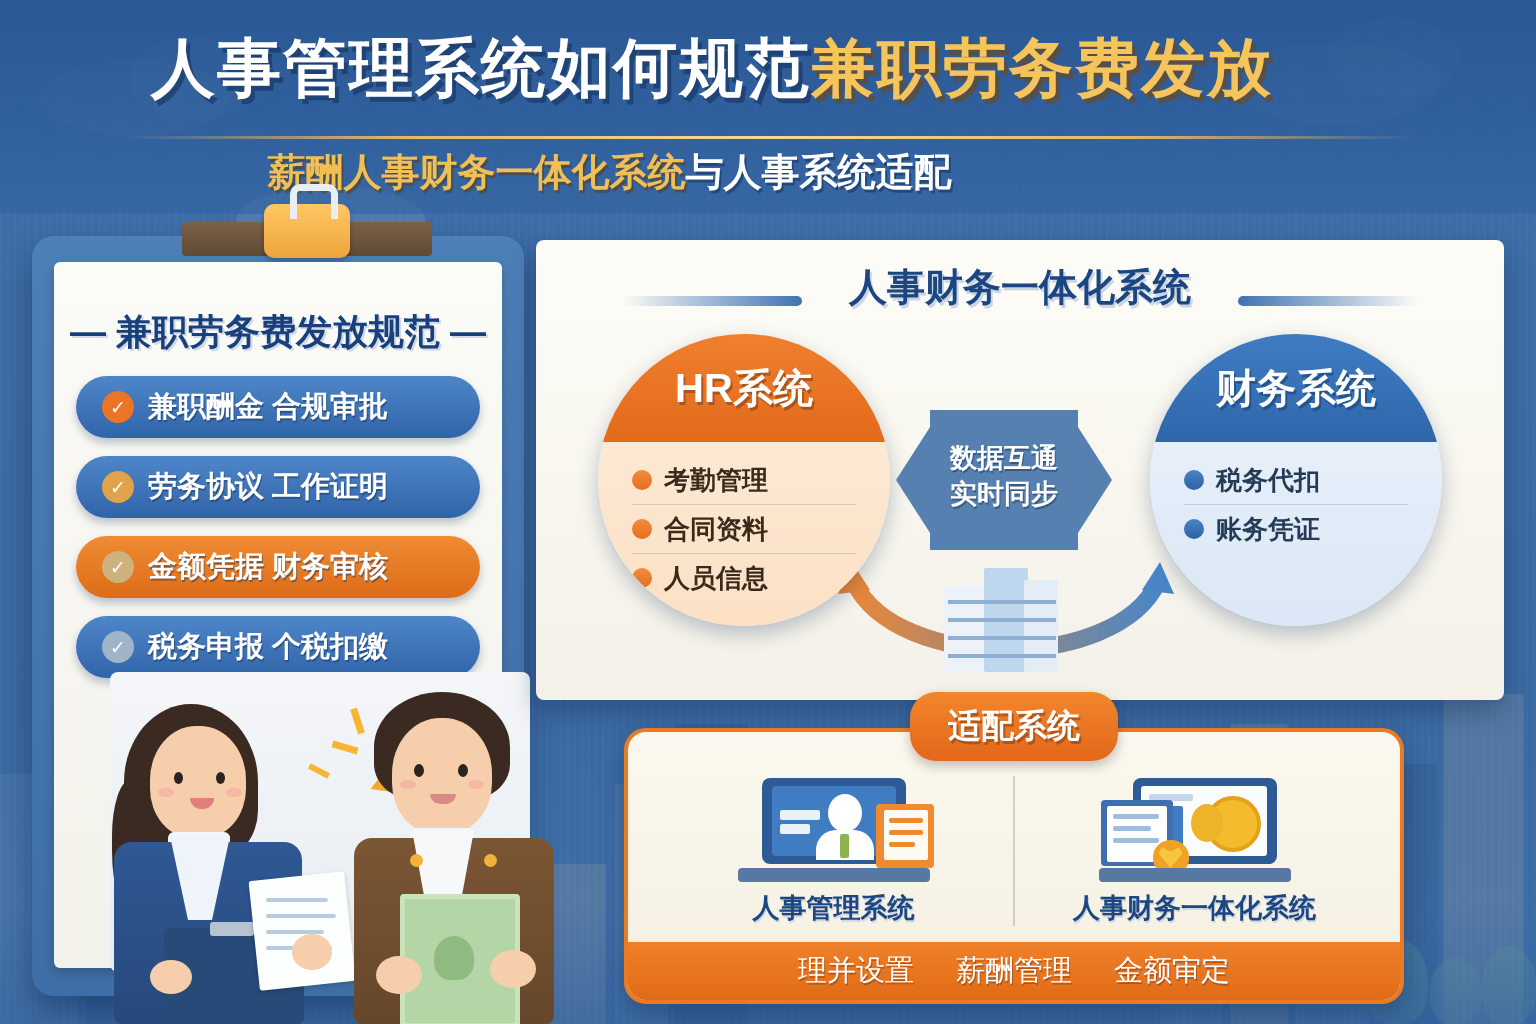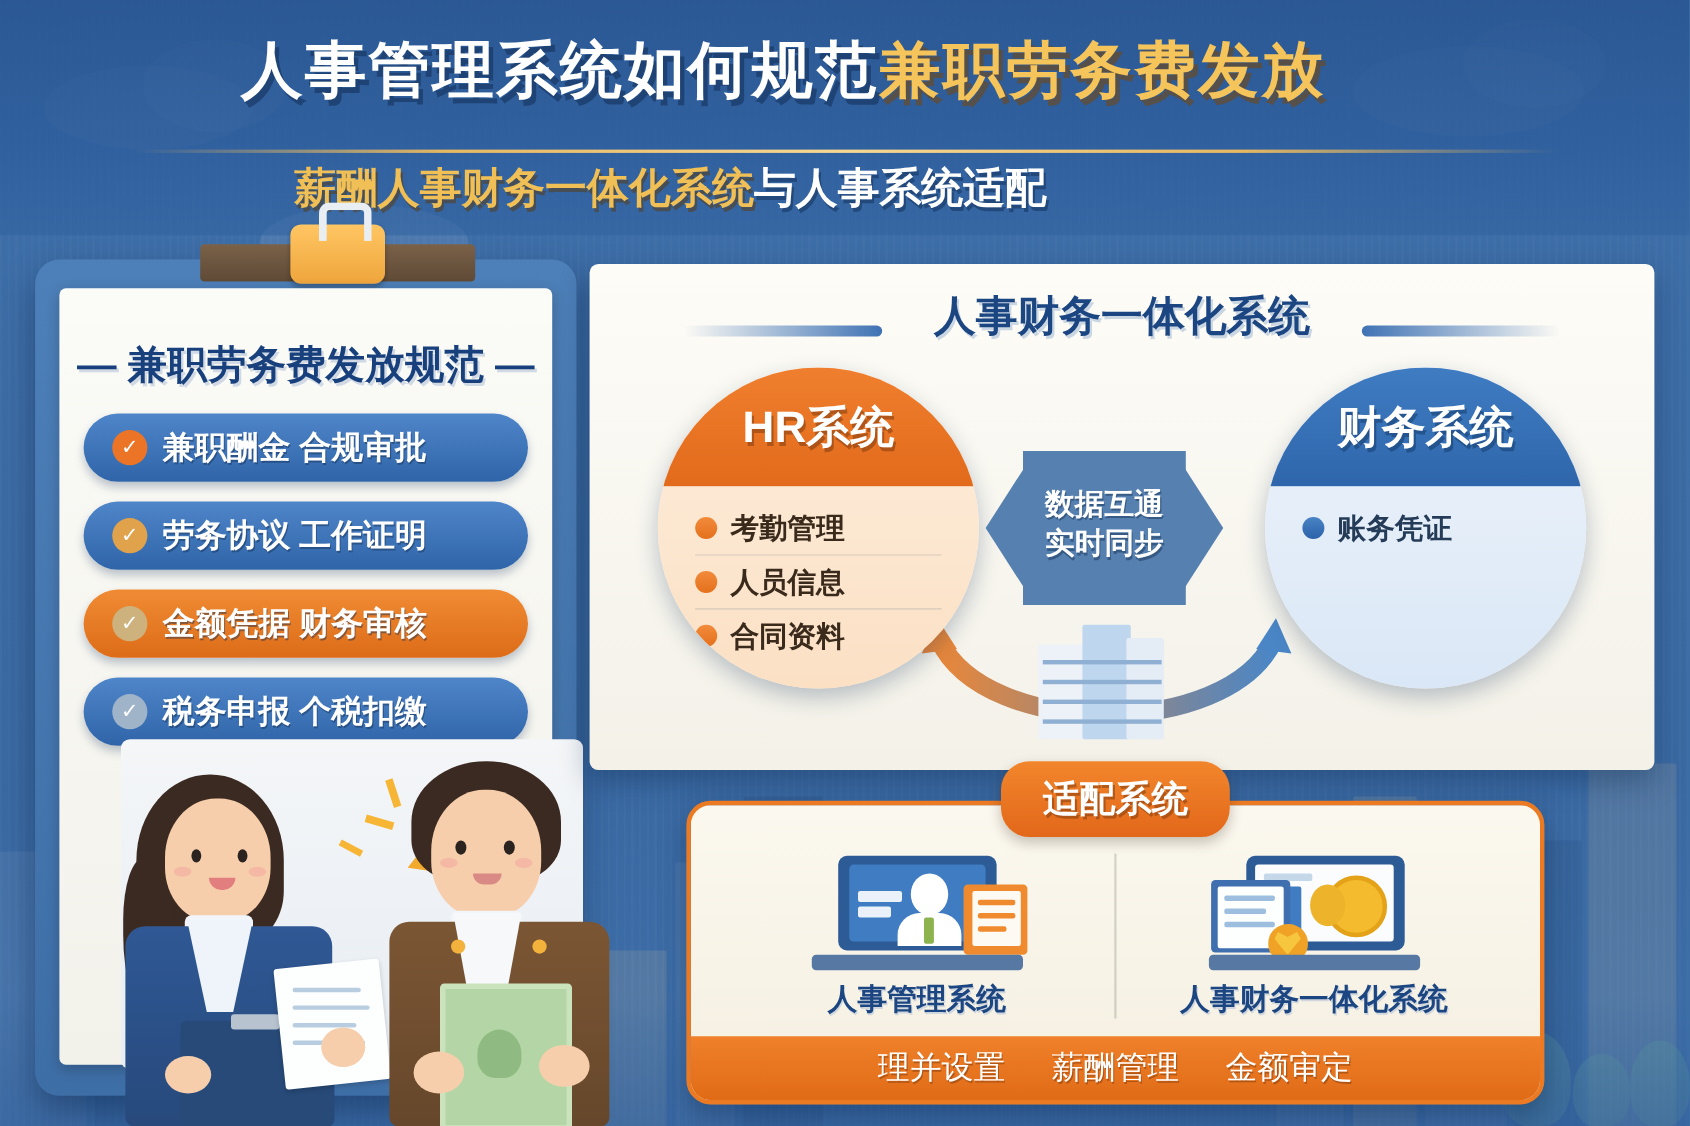--- a/index.html
+++ b/index.html
@@ -21,21 +21,21 @@
   .bldg{position:absolute;bottom:0;background:rgba(255,255,255,.10);border-radius:2px;}
   .bldg.warm{background:rgba(255,218,150,.22);}
   .bldg.dark{background:rgba(20,50,90,.22);}
   .tree{position:absolute;bottom:0;background:rgba(120,190,150,.35);border-radius:50% 50% 40% 40%;}
   .ground{position:absolute;left:0;right:0;bottom:0;height:120px;background:linear-gradient(180deg,rgba(60,105,160,.0),rgba(45,90,150,.45));}
 
   
   .header{position:absolute;left:0;top:0;width:1536px;height:214px;
     background:linear-gradient(180deg,rgba(40,85,145,.88) 0%,rgba(44,92,155,.80) 60%,rgba(48,98,160,.55) 100%);}
   .title{position:absolute;top:36px;left:0;width:1424px;text-align:center;
-    font-size:56px;font-weight:bold;letter-spacing:2px;line-height:1;white-space:nowrap;}
+    font-size:64px;font-weight:bold;letter-spacing:2px;line-height:1;white-space:nowrap;}
   .title .w{color:#ffffff;text-shadow:4px 5px 0 rgba(18,45,85,.55);}
   .title .y{color:#f5c45a;text-shadow:4px 5px 0 rgba(120,70,10,.55);}
   .goldline{position:absolute;top:136px;left:120px;width:1296px;height:3px;
     background:linear-gradient(90deg,rgba(224,178,86,0),#e6b862 22%,#f6d893 50%,#e6b862 78%,rgba(224,178,86,0));}
   .subtitle{position:absolute;top:148px;left:0;width:1219px;text-align:center;
     font-size:38px;font-weight:bold;line-height:1.3;white-space:nowrap;}
   .subtitle .y{color:#f0bf55;text-shadow:2px 3px 0 rgba(90,55,10,.5);}
   .subtitle .w{color:#ffffff;text-shadow:2px 3px 0 rgba(18,45,85,.5);}
 
   
@@ -297,32 +297,36 @@
 
     <div class="circle orange">
       <div class="cap">HR系统</div>
       <div class="clist">
         <div class="crow">
           <span class="dot o"></span>
           <span class="t">考勤管理</span>
         </div>
         <div class="crow">
           <span class="dot o"></span>
+          <span class="t">合同资料</span>
+        </div>
+        <div class="crow">
+          <span class="dot o"></span>
           <span class="t">人员信息</span>
-        </div>
-        <div class="crow">
-          <span class="dot o"></span>
-          <span class="t">合同资料</span>
         </div>
       </div>
     </div>
 
     <div class="circle blue">
       <div class="cap">财务系统</div>
       <div class="clist">
+        <div class="crow">
+          <span class="dot b"></span>
+          <span class="t">税务代扣</span>
+        </div>
         <div class="crow">
           <span class="dot b"></span>
           <span class="t">账务凭证</span>
         </div>
       </div>
     </div>
 
     <div class="arrow2">
       <div class="tipL"></div>
         <div class="body2"></div>

